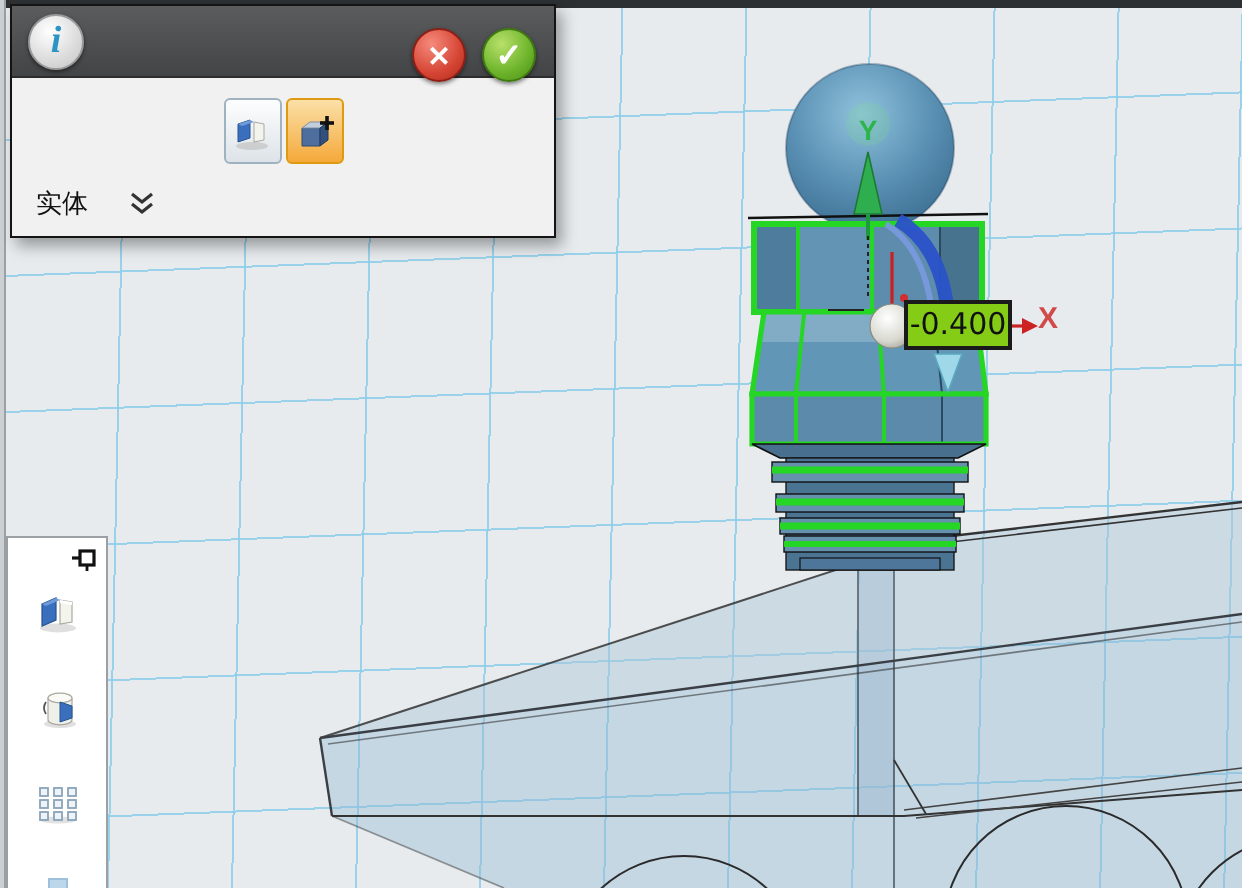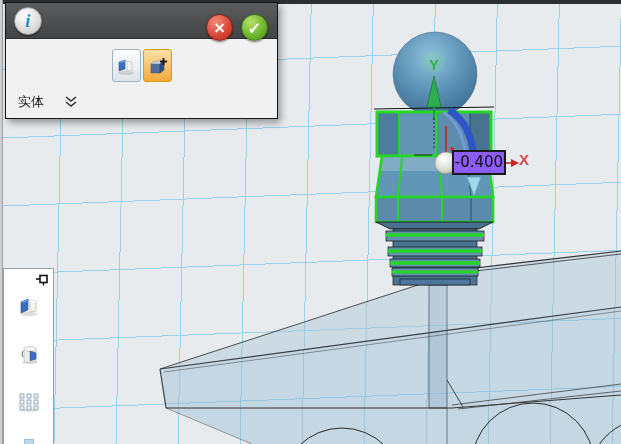--- a/index.html
+++ b/index.html
@@ -14,21 +14,21 @@
       repeating-linear-gradient(357.8deg, rgba(139,205,233,.85) 0 1px, transparent 1px 68px);
   }
   .top-strip { position:absolute; left:0; top:0; width:621px; height:4px; background:#2d3033; }
   .left-strip { position:absolute; left:0; top:0; width:3px; height:444px;
     background:#cdd0d2; border-right:1px solid #9aa0a4; }
 
   .model-svg { position:absolute; left:0; top:0; width:621px; height:444px; }
 
   
   .dim-box { position:absolute; left:452px; top:150px; width:54px; height:25px;
-    background:#8b5cf6; border:2px solid #1a1a1a; color:#111;
+    background:#84cc16; border:2px solid #1a1a1a; color:#111;
     font-family:"DejaVu Sans", sans-serif; font-size:15px; line-height:21px; text-align:center; }
   .axis-x-label { position:absolute; left:519px; top:151px; color:#d14b4b;
     font-size:15px; font-weight:bold; }
 
   
   .dialog { position:absolute; left:5px; top:2px; width:273px; height:117px;
     background:#f1f1f2; border:1px solid #141414; box-shadow:3px 4px 7px rgba(0,0,0,.35); }
   .titlebar { position:relative; height:36px;
     background:linear-gradient(#5a5c5e,#424446); border-bottom:1px solid #2c2c2c; }
   .info-btn { position:absolute; left:8px; top:4px; width:28px; height:28px; border-radius:50%;

